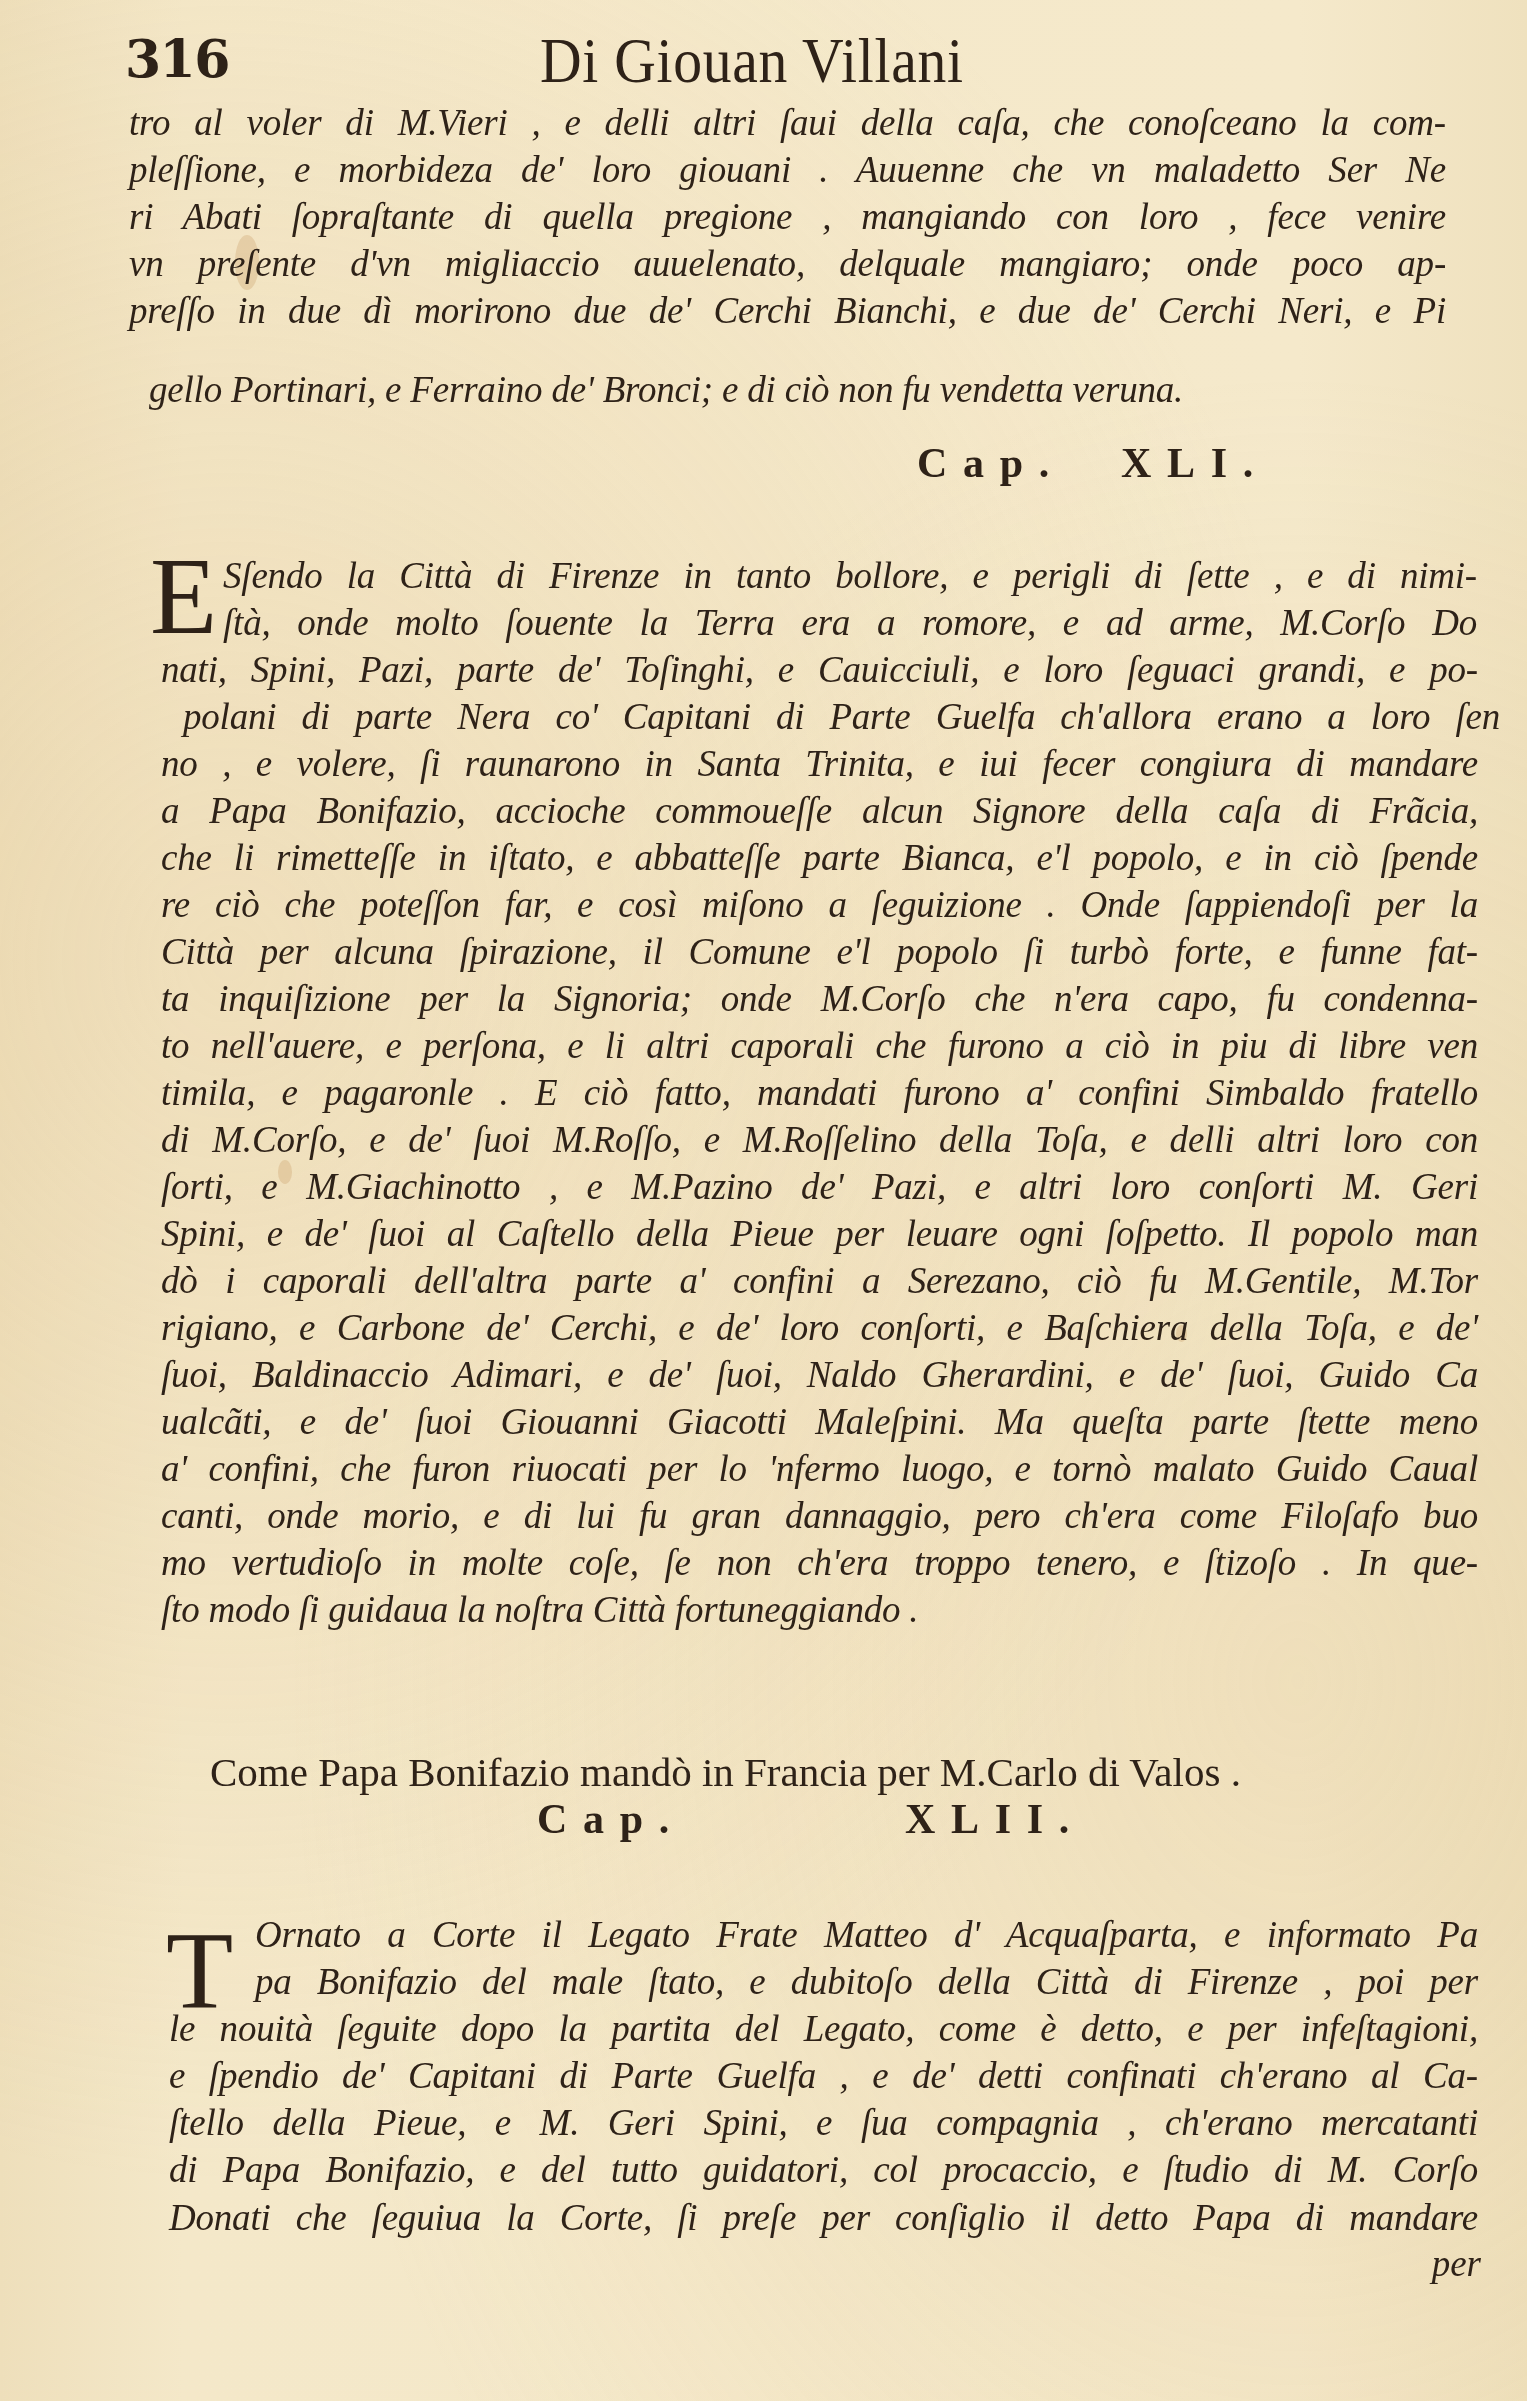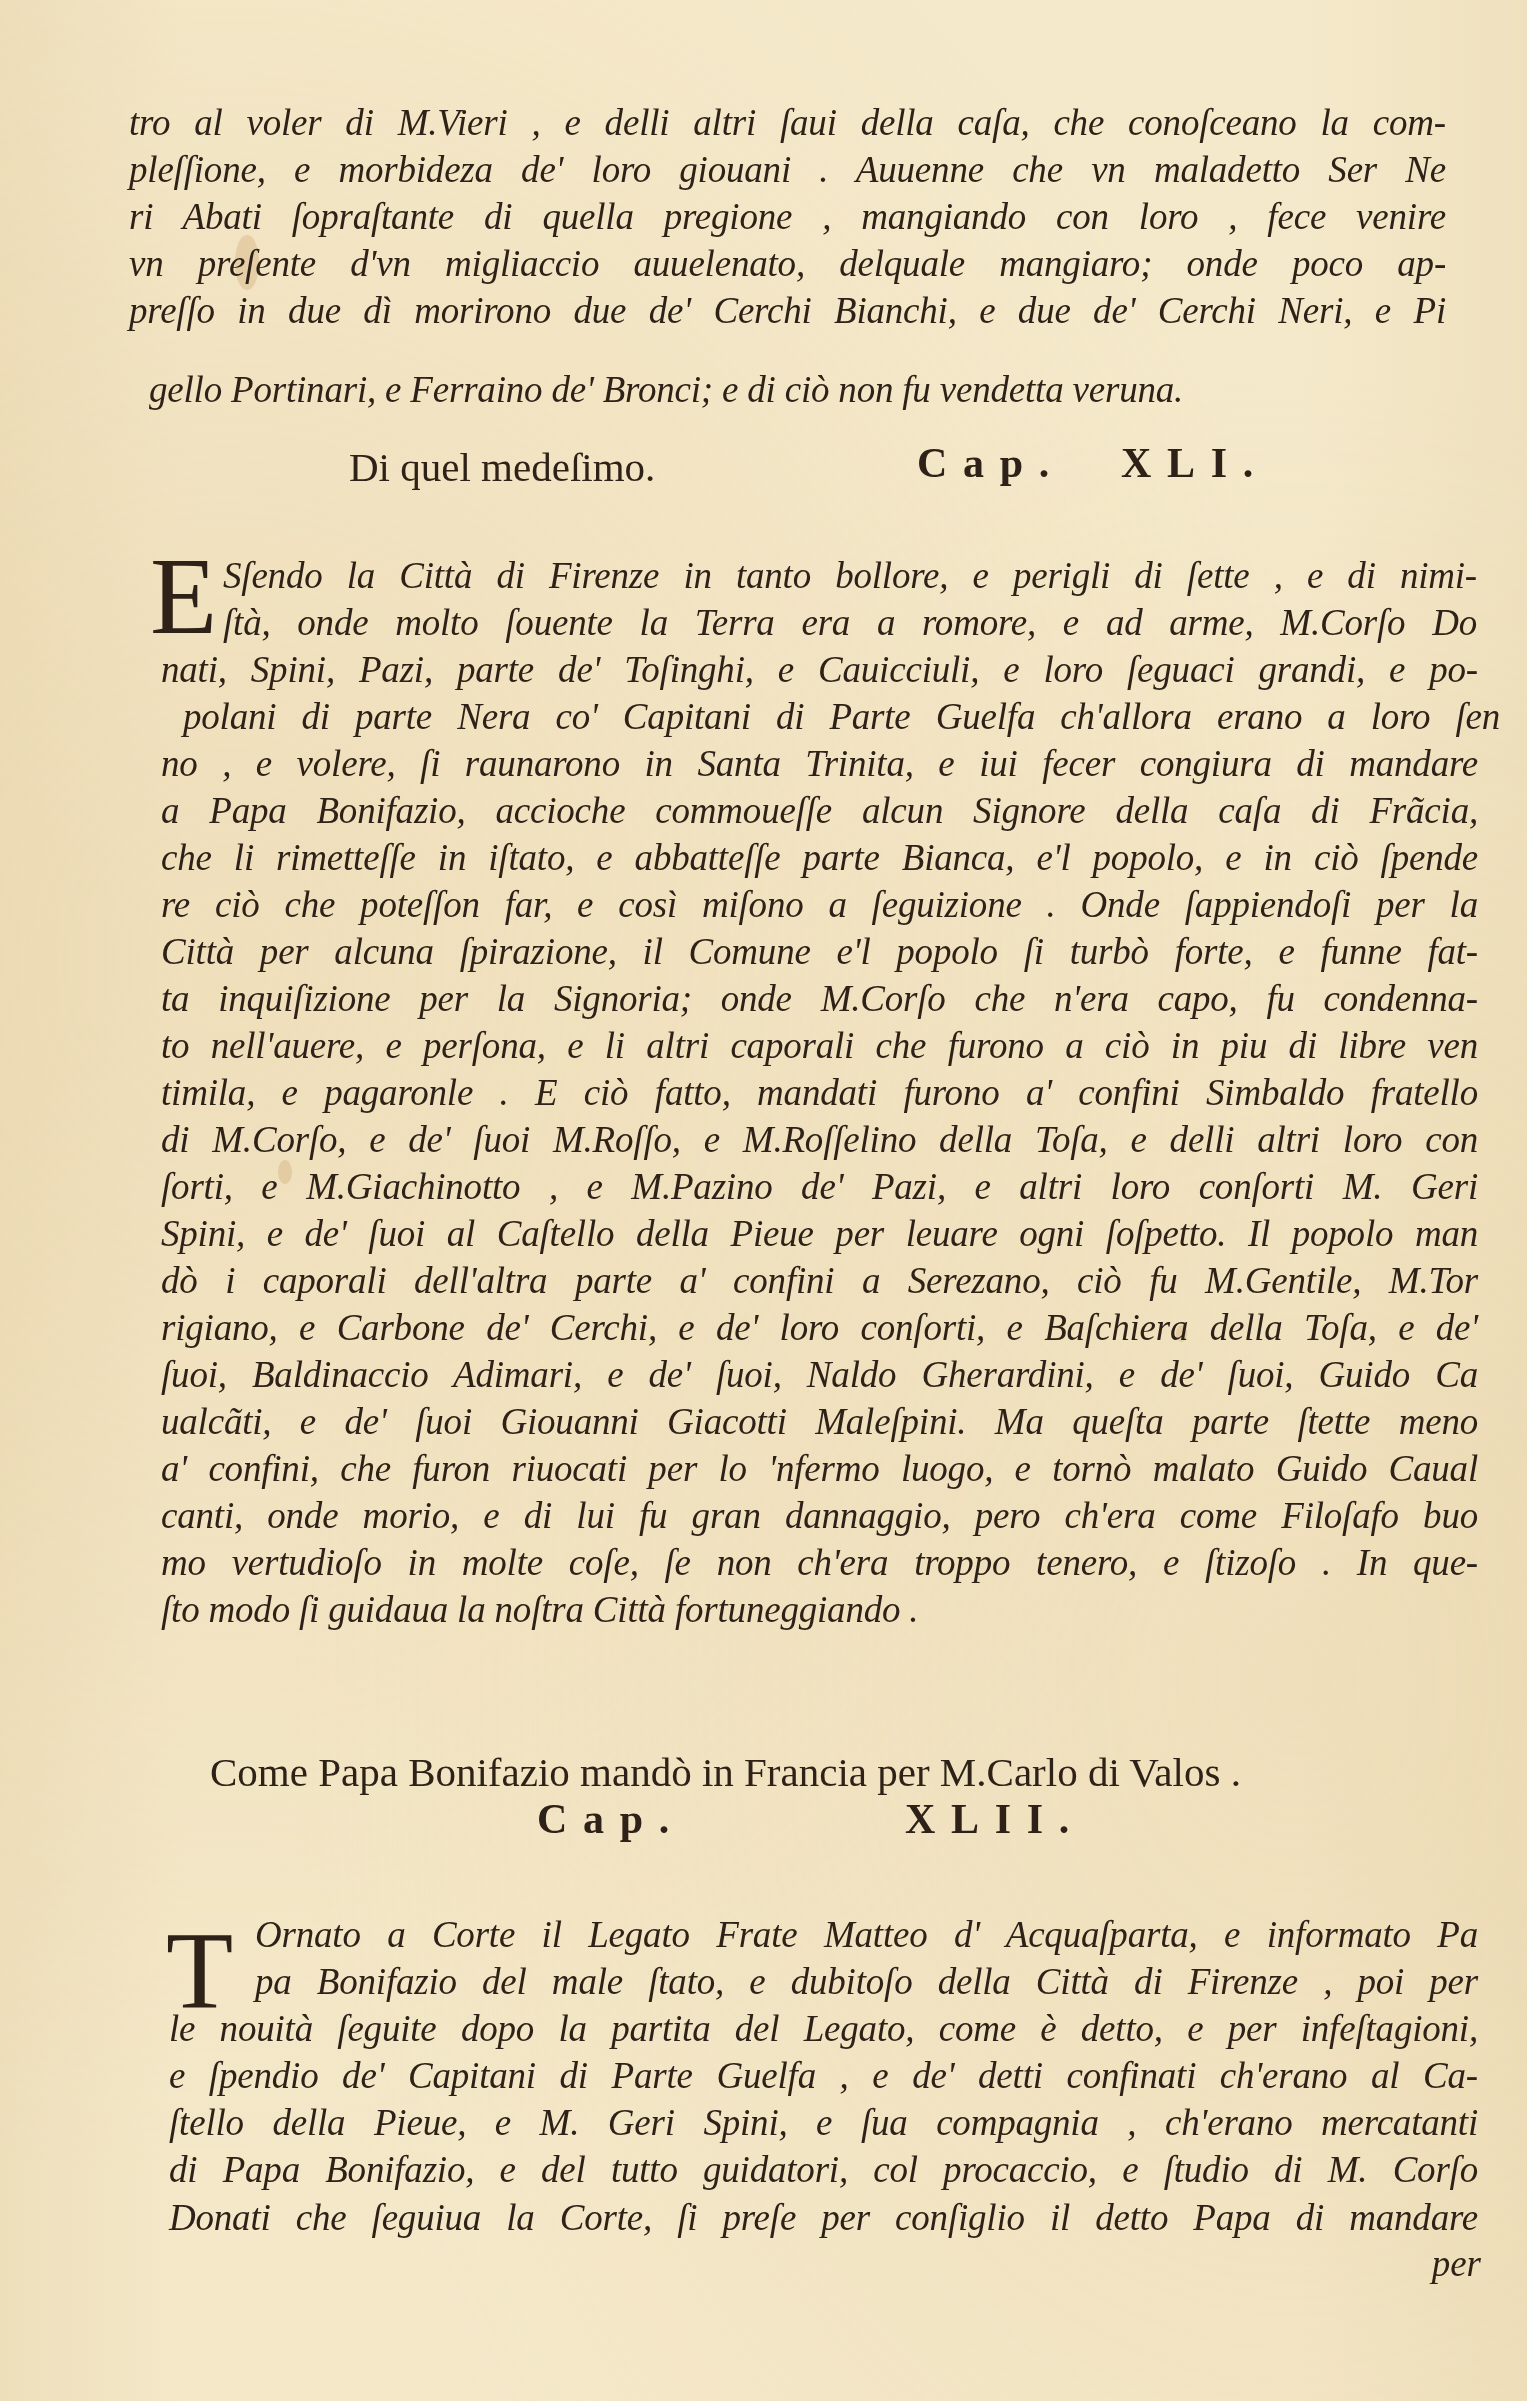--- a/index.html
+++ b/index.html
@@ -97,31 +97,34 @@
   </style>
 </head>
 <body>
 
 <div class="page">
 
   <div class="stain" style="left:235px;top:235px;width:23.5px;height:55px;"></div>
   <div class="stain" style="left:278px;top:1160px;width:14px;height:23.5px;"></div>
   <div class="stain" style="left:1176px;top:1325px;width:11px;height:17px;"></div>
 
+  <div class="header">
+    <div class="page-number">316</div>
+    <div class="running-head">Di Giouan Villani</div>
+  </div>
 
   <div class="body-text">
     <div class="line justify" style="top:100px;left:129px;">tro al voler di M.Vieri , e delli altri ſaui della caſa, che conoſceano la com-</div>
     <div class="line justify" style="top:147px;left:129px;">pleſſione, e morbideza de' loro giouani . Auuenne che vn maladetto Ser Ne</div>
     <div class="line justify" style="top:194px;left:129px;">ri Abati ſopraſtante di quella pregione , mangiando con loro , fece venire</div>
     <div class="line justify" style="top:241px;left:129px;">vn preſente d'vn migliaccio auuelenato, delquale mangiaro; onde poco ap-</div>
     <div class="line justify" style="top:288px;left:129px;">preſſo in due dì morirono due de' Cerchi Bianchi, e due de' Cerchi Neri, e Pi</div>
     <div class="line" style="top:335px;left:149px;margin-top:32px;">gello Portinari, e Ferraino de' Bronci; e di ciò non fu vendetta veruna.</div>
   </div>
 
-  <div class="chapter-title" style="left:349px;top:443px;">Di quel medeſimo.</div>
   <div class="cap-label" style="left:917px;top:439px;">Cap.</div>
   <div class="cap-label" style="left:1121px;top:439px;">XLI.</div>
 
   <div class="drop-cap" style="left:150px;top:541px;">E</div>
   <div class="body-text">
     <div class="line" style="top:553px;left:223px;width:1254px;text-align:justify;text-align-last:justify;">Sſendo la Città di Firenze in tanto bollore, e perigli di ſette , e di nimi-</div>
     <div class="line" style="top:600px;left:223px;width:1254px;text-align:justify;text-align-last:justify;">ſtà, onde molto ſouente la Terra era a romore, e ad arme, M.Corſo Do</div>
     <div class="line justify" style="top:647px;">nati, Spini, Pazi, parte de' Toſinghi, e Cauicciuli, e loro ſeguaci grandi, e po-</div>
     <div class="line justify" style="top:694px;margin-left:22px;">polani di parte Nera co' Capitani di Parte Guelfa ch'allora erano a loro ſen</div>
     <div class="line justify" style="top:741px;">no , e volere, ſi raunarono in Santa Trinita, e iui fecer congiura di mandare</div>

